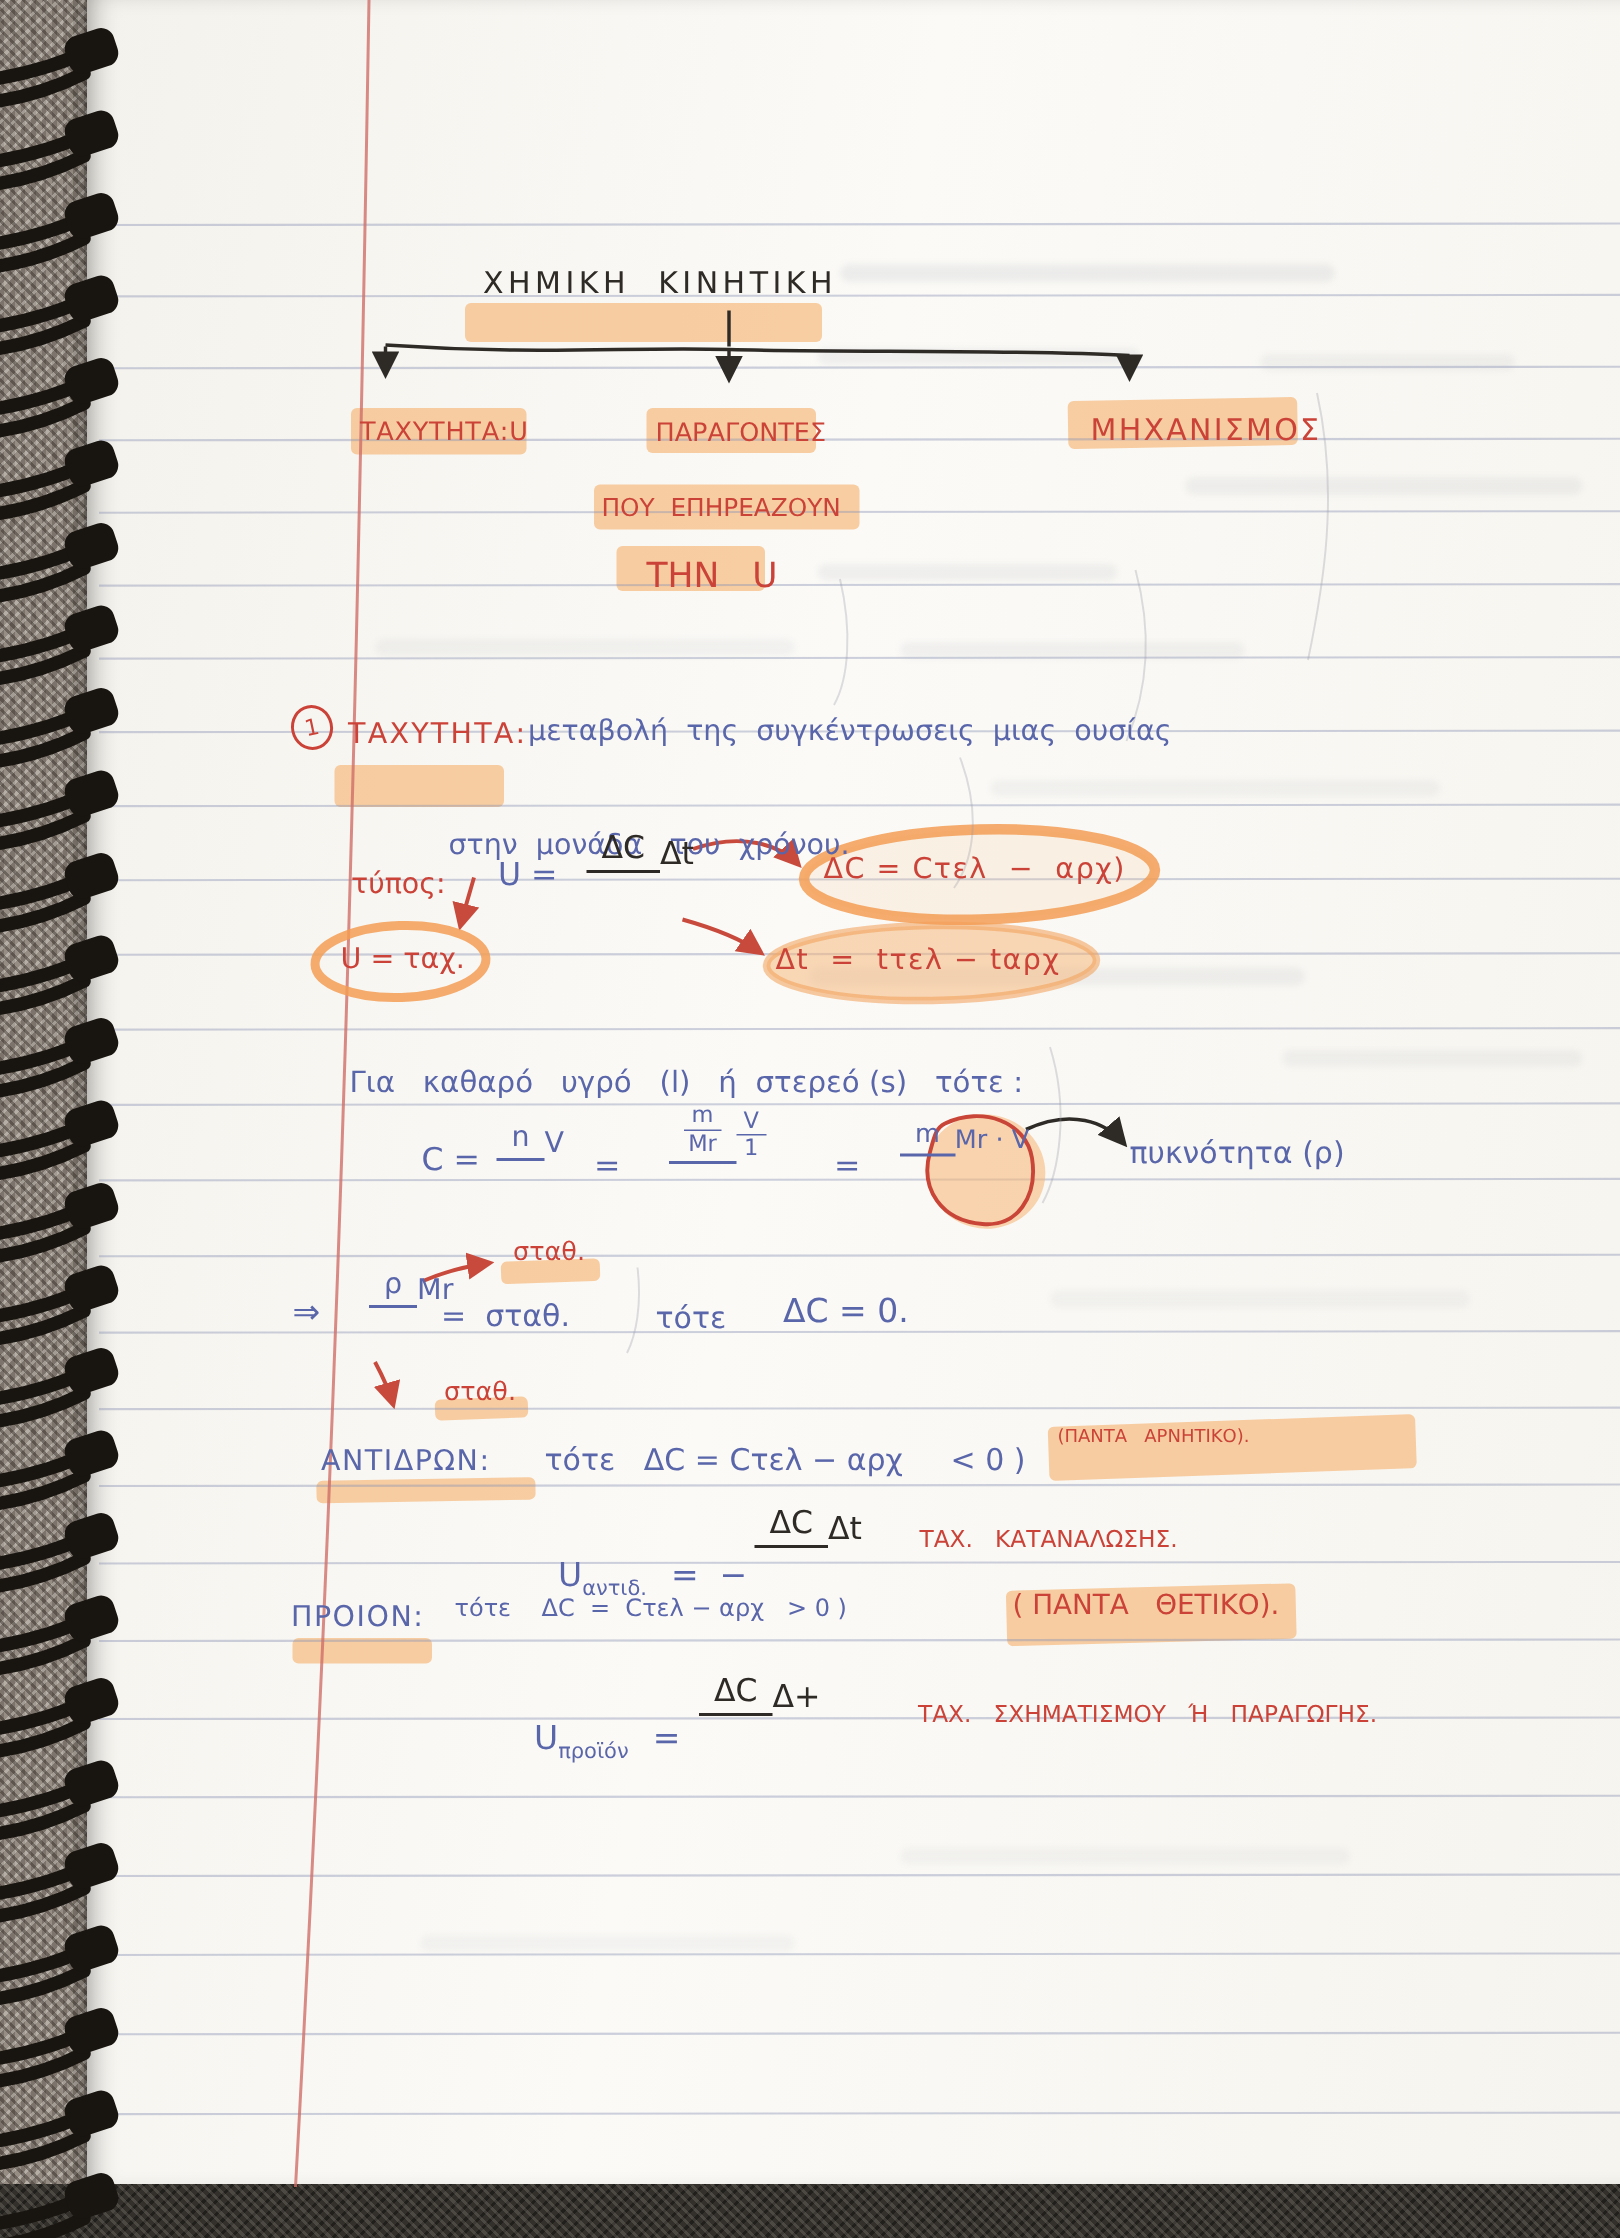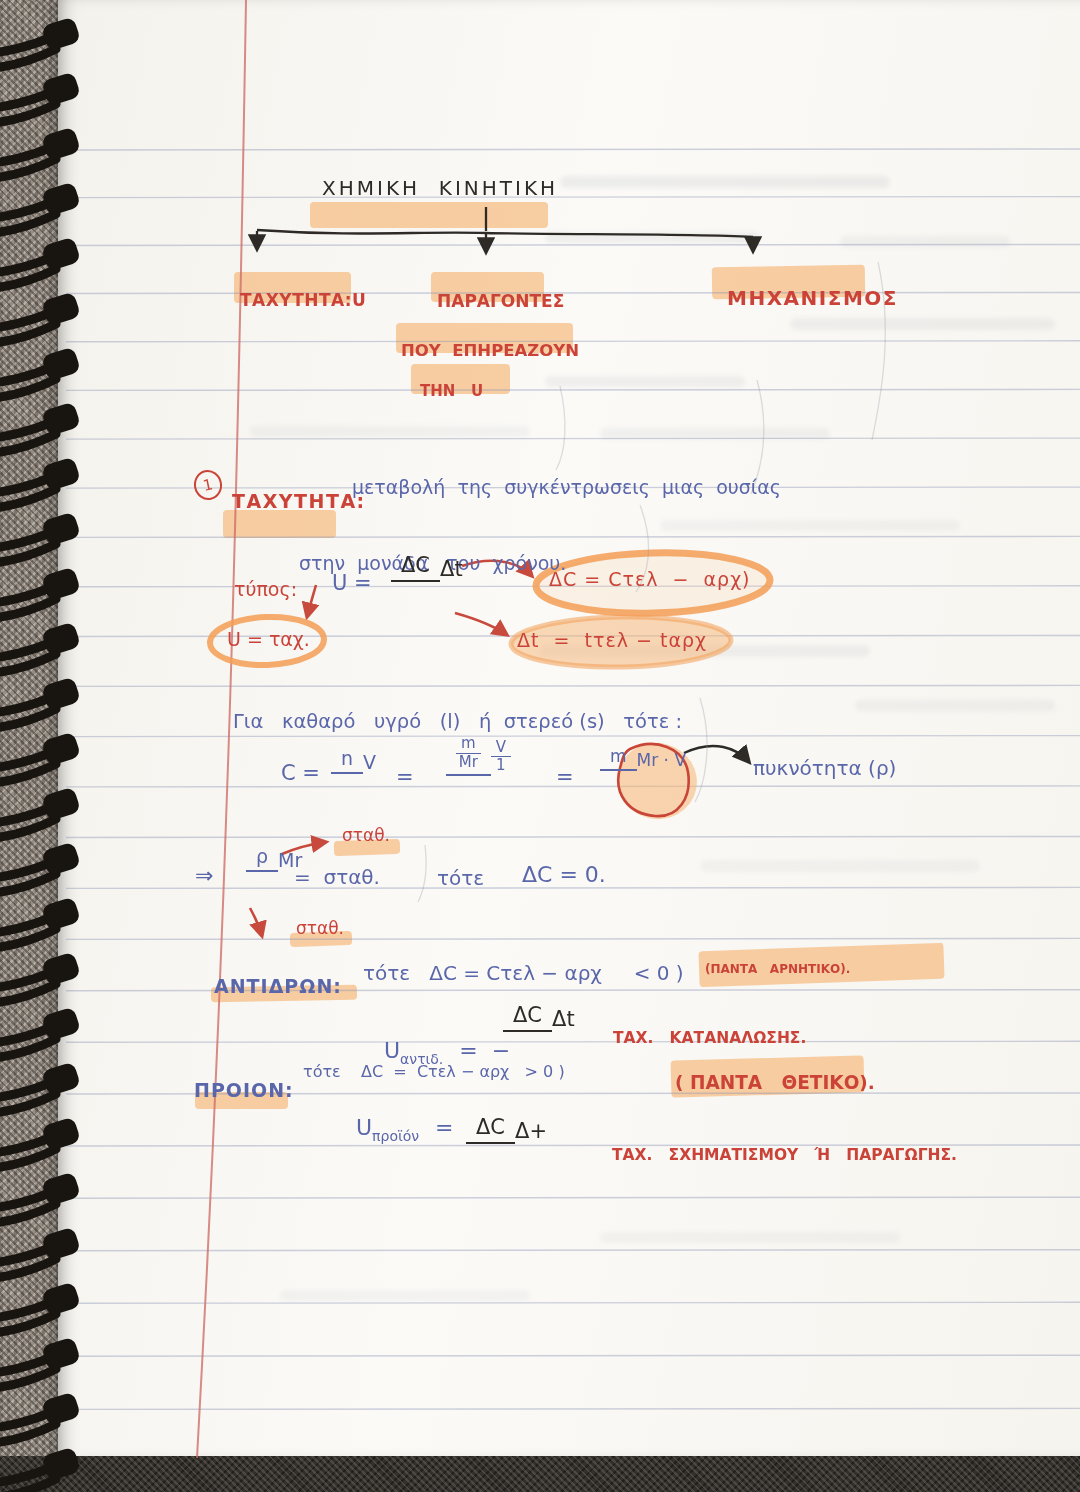--- a/index.html
+++ b/index.html
@@ -19,21 +19,21 @@
       repeating-linear-gradient(-45deg, rgba(0,0,0,.35) 0 2px, transparent 2px 6px);}
   .page{position:absolute;left:58px;top:0;width:1022px;height:1458px;z-index:0;
     background:linear-gradient(100deg,#f4f2ec,#fbfaf7 45%,#f6f4ee);
     box-shadow:inset 12px 0 20px -12px rgba(0,0,0,.45), -4px 0 10px rgba(0,0,0,.3);}
   .hl{position:absolute;z-index:1;background:rgba(246,178,110,.62);border-radius:4px;}
   .gh{position:absolute;z-index:1;background:#8a8f9e;border-radius:6px;filter:blur(2px);}
   svg.layer{position:absolute;left:0;top:0;z-index:2;pointer-events:none;}
   svg#coils{z-index:4;}
   .t{position:absolute;z-index:3;white-space:pre;line-height:1.15;}
   .blue{color:#5a66aa;} .red{color:#cb4338;} .ink{color:#2e2a26;}
-  .w6{font-weight:700;margin-top:12px;}
+  .w6{font-weight:400;}
   .frac{position:absolute;z-index:3;display:flex;flex-direction:row;align-items:center;line-height:1.1;}
   .frac .nu{align-self:stretch;text-align:center;border-bottom:2.2px solid currentColor;padding:0 10px 3px;}
   .frac .de{padding-top:2px;text-align:center;}
   .mini{display:inline-flex;flex-direction:column;align-items:center;line-height:1.05;}
   .mini .mnu{border-bottom:1.8px solid currentColor;padding:0 5px 1px;}
   .mini .mde{padding-top:1px;}
   .sub{font-size:14px;position:relative;top:6px;letter-spacing:0;}
   .circ{position:absolute;z-index:3;width:24px;height:26px;border:2px solid #cb4338;border-radius:50%;
         display:flex;align-items:center;justify-content:center;color:#cb4338;font-size:15px;
         transform:rotate(-12deg);}
@@ -145,21 +145,21 @@
       <path d="M757,380 C770,428 763,465 751,494"></path>
       <path d="M425,845 C428,870 424,890 418,902"></path>
     </g>
   </svg>
 
   <div class="t ink" style="left:322px;top:177px;font-size:20px;letter-spacing:3px;">ΧΗΜΙΚΗ  ΚΙΝΗΤΙΚΗ</div>
 
   <div class="t red w6" style="left:240px;top:279px;font-size:17px;letter-spacing:.5px;">ΤΑΧΥΤΗΤΑ:U</div>
   <div class="t red w6" style="left:437px;top:280px;font-size:17px;">ΠΑΡΑΓΟΝΤΕΣ</div>
   <div class="t red w6" style="left:401px;top:330px;font-size:16.5px;">ΠΟΥ  ΕΠΗΡΕΑΖΟΥΝ</div>
-  <div class="t red w6" style="left:420px;top:371px;font-size:15px;">ΤΗΝ   U</div>
+  <div class="t red w6" style="left:431px;top:371px;font-size:23px;">ΤΗΝ   U</div>
   <div class="t red w6" style="left:727px;top:275px;font-size:20px;letter-spacing:1.5px;">ΜΗΧΑΝΙΣΜΟΣ</div>
 
   <div class="circ" style="left:194px;top:470px;">
       <span>1</span>
     </div>
   <div class="t red w6" style="left:232px;top:479px;font-size:19px;letter-spacing:1.5px;">ΤΑΧΥΤΗΤΑ:</div>
   <div class="t blue" style="left:352px;top:477px;font-size:19px;">μεταβολή  της  συγκέντρωσεις  μιας  ουσίας</div>
   <div class="t blue" style="left:299px;top:553px;font-size:19px;">στην  μονάδα   του  χρόνου.</div>
 
   <div class="t red" style="left:234px;top:579px;font-size:19px;">τύπος:</div>
@@ -207,33 +207,33 @@
     <div class="de">Mr</div>
   </div>
   <div class="t blue" style="left:294px;top:866px;font-size:20px;">=  σταθ.</div>
   <div class="t blue" style="left:437px;top:867px;font-size:20px;">τότε</div>
   <div class="t blue" style="left:522px;top:862px;font-size:22px;">ΔC = 0.</div>
   <div class="t red" style="left:296px;top:919px;font-size:17px;">σταθ.</div>
 
   <div class="t blue w6" style="left:214px;top:964px;font-size:19px;letter-spacing:1px;">ΑΝΤΙΔΡΩΝ:</div>
   <div class="t blue" style="left:363px;top:962px;font-size:20px;">τότε   ΔC = Cτελ − αρχ     &lt; 0 )</div>
   <div class="t red w6" style="left:705px;top:951px;font-size:12px;">(ΠΑΝΤΑ   ΑΡΝΗΤΙΚΟ).</div>
-  <div class="t blue" style="left:356px;top:1013px;font-size:22px;">
+  <div class="t blue" style="left:344px;top:1013px;font-size:22px;">
     <span>U</span><span class="sub">αντιδ.</span><span style="margin-left:16px">=  −</span>
   </div>
   <div class="frac ink" style="left:503px;top:1004px;font-size:21px;">
     <div class="nu">ΔC</div>
     <div class="de">Δt</div>
   </div>
   <div class="t red w6" style="left:613px;top:1018px;font-size:15.5px;">ΤΑΧ.   ΚΑΤΑΝΑΛΩΣΗΣ.</div>
 
   <div class="t blue w6" style="left:194px;top:1068px;font-size:19px;letter-spacing:1px;">ΠΡΟΙΟΝ:</div>
   <div class="t blue" style="left:303px;top:1063px;font-size:16px;">τότε    ΔC  =  Cτελ − αρχ   &gt; 0 )</div>
   <div class="t red w6" style="left:675px;top:1060px;font-size:18.5px;">( ΠΑΝΤΑ   ΘΕΤΙΚΟ).</div>
-  <div class="t blue" style="left:328px;top:1090px;font-size:22px;">
+  <div class="t blue" style="left:328px;top:1122px;font-size:22px;">
     <span>U</span><span class="sub">προϊόν</span><span style="margin-left:16px">=</span>
   </div>
   <div class="frac ink" style="left:466px;top:1116px;font-size:21px;">
     <div class="nu">ΔC</div>
     <div class="de">Δ+</div>
   </div>
   <div class="t red w6" style="left:612px;top:1135px;font-size:15.5px;">ΤΑΧ.   ΣΧΗΜΑΤΙΣΜΟΥ   Ή   ΠΑΡΑΓΩΓΗΣ.</div>
 
   <svg id="coils" class="layer" width="1080" height="1492" viewBox="0 0 1080 1492">
     <g id="coilgroup">

